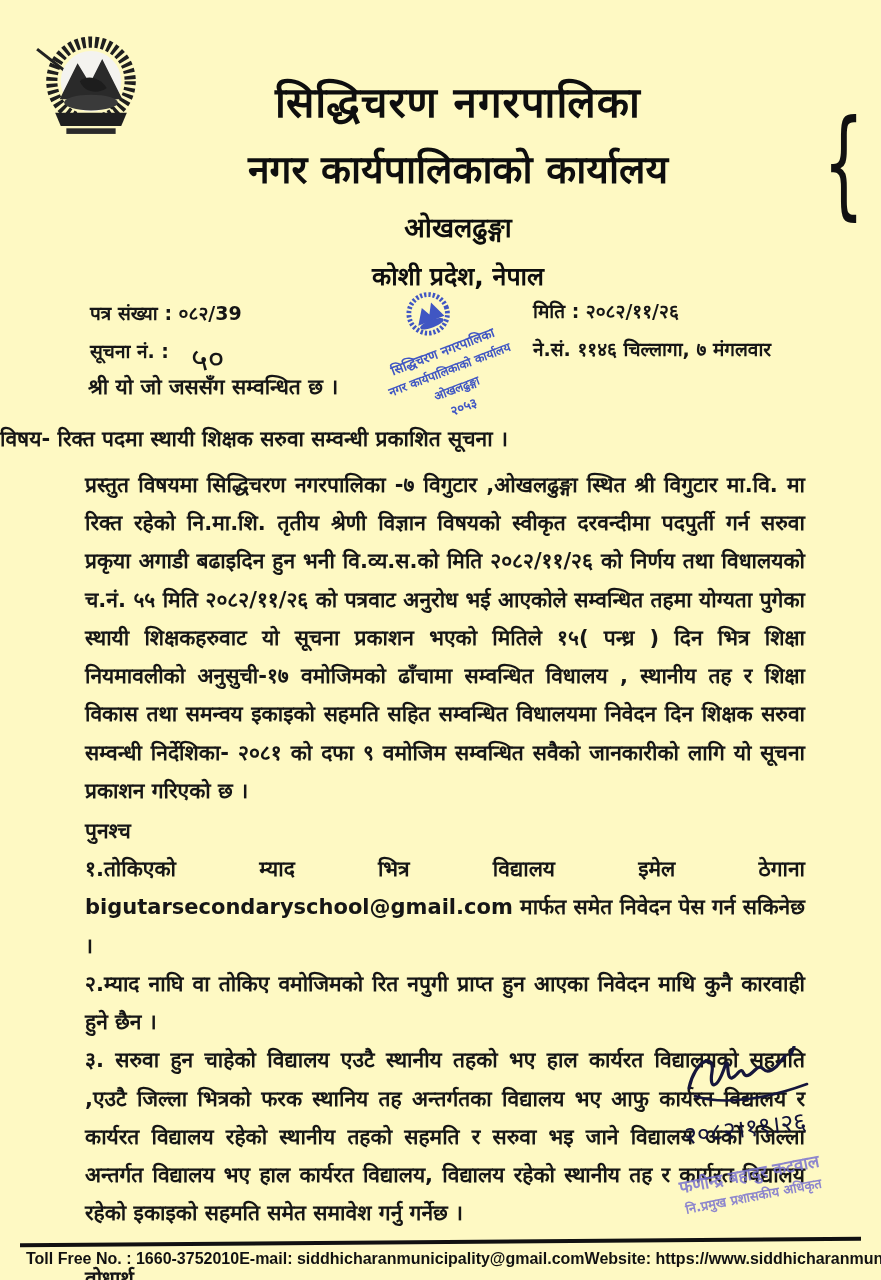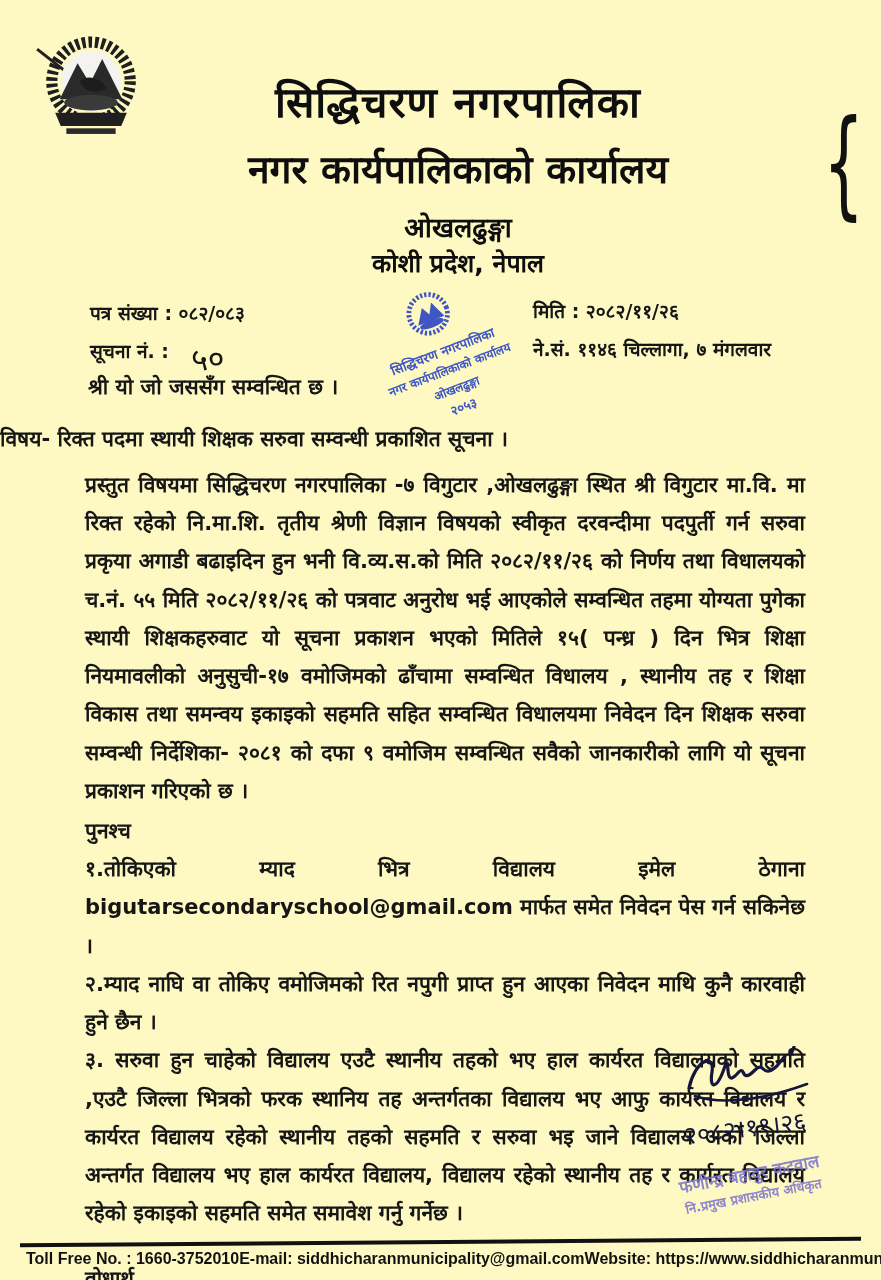--- a/index.html
+++ b/index.html
@@ -24,21 +24,21 @@
     position: absolute; left: 30px; top: 32px;
     width: 122px; height: 112px;
   }
   .header-center {
     position: absolute; left: 150px; right: 115px; top: 72px;
     text-align: center; color: #0e0e0e;
   }
   .hdr-muni  { font-size: 42px; font-weight: 700; letter-spacing: 1px; }
   .hdr-office{ font-size: 39px; font-weight: 700; margin-top: 12px; }
   .hdr-place { font-size: 27px; font-weight: 700; margin-top: 14px; }
-  .hdr-prov  { font-size: 25px; font-weight: 700; margin-top: 0; }
+  .hdr-prov  { font-size: 25px; font-weight: 700; margin-top: 13px; }
   .phone-block {
     position: absolute; right: 8px; top: 110px;
     display: flex; align-items: center; color: #111;
   }
   .brace { font-size: 118px; font-weight: 400; line-height: 0.9; transform: scaleX(.55); margin-right: -8px; }
   .phone-lines { font-size: 13.5px; font-weight: 700; line-height: 1.55; white-space: nowrap; }
   .meta-left  { position: absolute; left: 90px;  top: 300px; font-size: 19px; font-weight: 700; }
   .meta-right { position: absolute; right: 58px; top: 298px; font-size: 19px; font-weight: 700; text-align: left; width: 290px;}
   .meta-line { margin-bottom: 12px; white-space: nowrap; }
   .notice-row { display: flex; align-items: flex-start; }
@@ -118,21 +118,21 @@
     <div class="hdr-office">नगर कार्यपालिकाको कार्यालय</div>
     <div class="hdr-place">ओखलढुङ्गा</div>
     <div class="hdr-prov">कोशी प्रदेश, नेपाल</div>
   </div>
 
   <div class="phone-block">
     <div class="brace">{</div>
   </div>
 
   <div class="meta-left">
-    <div class="meta-line">पत्र संख्या : ०८२/०८३</div>
+    <div class="meta-line">पत्र संख्या : ०८२/39</div>
     <div class="notice-row">
       <span>सूचना नं. :</span>
       <span class="handwritten-no">५०</span>
     </div>
   </div>
 
   <div class="meta-right">
     <div class="meta-line">मिति : २०८२/११/२६</div>
     <div class="meta-line">ने.सं. ११४६ चिल्लागा, ७ मंगलवार</div>
   </div>

